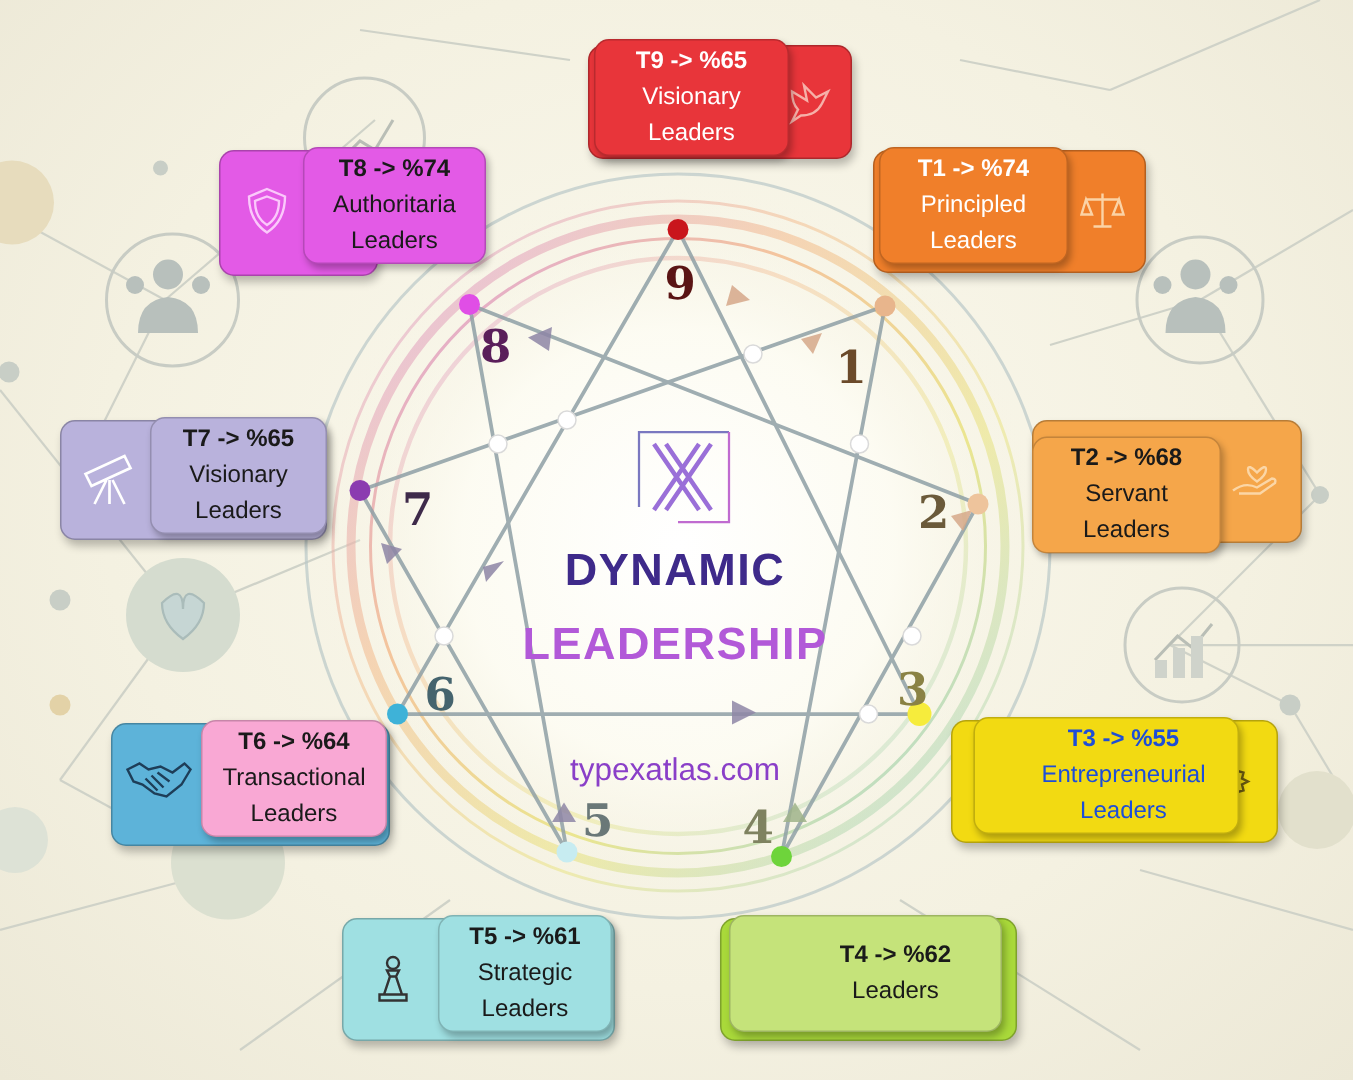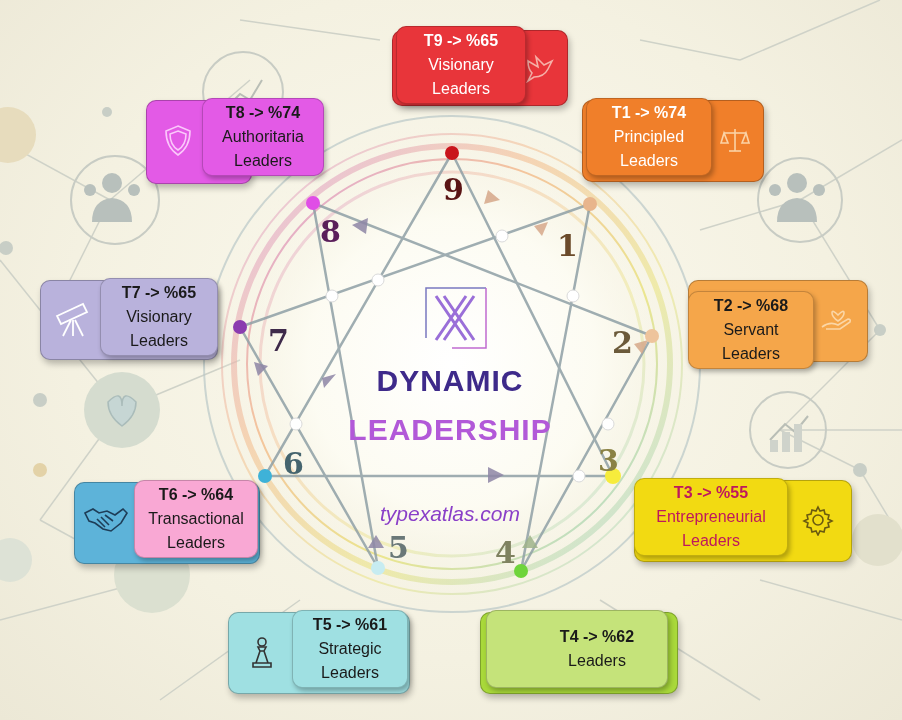--- a/index.html
+++ b/index.html
@@ -164,21 +164,21 @@
 <div class="num" style="left:612px;top:325px;color:#6b5a3a;">2</div>
 <div class="num" style="left:598px;top:443px;color:#8a8244;">3</div>
 <div class="num" style="left:495px;top:535px;color:#7f8260;">4</div>
 <div class="num" style="left:388px;top:530px;color:#6a7878;">5</div>
 <div class="num" style="left:283px;top:446px;color:#45646e;">6</div>
 <div class="num" style="left:268px;top:323px;color:#3e2a4a;">7</div>
 <div class="num" style="left:320px;top:214px;color:#5a1e5a;">8</div>
 
 <div class="center-title" style="top:364px;font-size:30px;color:#3e2a8a;">DYNAMIC</div>
 <div class="center-title" style="top:413px;font-size:30px;color:#b259d8;">LEADERSHIP</div>
-<div class="center-title" style="top:502px;font-size:21px;font-weight:normal;letter-spacing:0;color:#8a3fc8;font-style:italic;">typexatlas.com</div>
+<div class="center-title" style="top:502px;font-size:21px;font-weight:normal;letter-spacing:0;color:#8a3fc8;">typexatlas.com</div>
 
 <div class="card" style="left:392px;top:30px;">
   <div class="back" style="left:0;top:0;width:174px;height:74px;background:#e8353a;"></div>
   <div class="icon" style="left:128px;top:18px;width:40px;height:40px;">
     <svg width="32" height="30" viewBox="0 0 32 30">
         <path d="M4 8 L14 14 L12 4 L20 12 L28 8 L24 16 Q20 24 10 24 L4 28 L8 20 Q4 16 4 8z" fill="none" stroke="#f6b0a8" stroke-width="1.6"></path>
       </svg>
   </div>
   <div class="front" style="left:4px;top:-4px;width:128px;height:76px;background:#e8353a;color:#ffffff;">
     <span class="code">T9 -&gt; %65</span>
@@ -220,21 +220,21 @@
 </div>
 
 <div class="card" style="left:634px;top:480px;">
   <div class="back" style="left:0;top:0;width:216px;height:80px;background:#f2da12;"></div>
   <div class="icon" style="left:162px;top:20px;width:44px;height:40px;">
     <svg width="32" height="32" viewBox="0 0 32 32" fill="none" stroke="#6a5a10" stroke-width="1.6">
         <circle cx="16" cy="16" r="5"></circle>
         <path d="M16 3 l2 4 4 -1 1 4 4 1 -1 4 4 2 -4 2 1 4 -4 1 -1 4 -4 -1 -2 4 -2 -4 -4 1 -1 -4 -4 -1 1 -4 -4 -2 4 -2 -1 -4 4 -1 1 -4 4 1z"></path>
       </svg>
   </div>
-  <div class="front" style="left:0;top:-2px;width:152px;height:76px;background:#f2da12;color:#be185d;">
+  <div class="front" style="left:15px;top:-2px;width:152px;height:76px;background:#f2da12;color:#1d4ed8;padding-left:23px;">
     <span class="code">T3 -&gt; %55</span>
     <span class="name">Entrepreneurial</span>
     <span class="name">Leaders</span>
   </div>
 </div>
 
 <div class="card" style="left:480px;top:612px;">
   <div class="back" style="left:0;top:0;width:196px;height:80px;background:#a9d93a;"></div>
   <div class="icon" style="left:150px;top:20px;width:42px;height:40px;">
     <svg width="34" height="30" viewBox="0 0 34 30" fill="none" stroke="#2e3a12" stroke-width="1.6">

